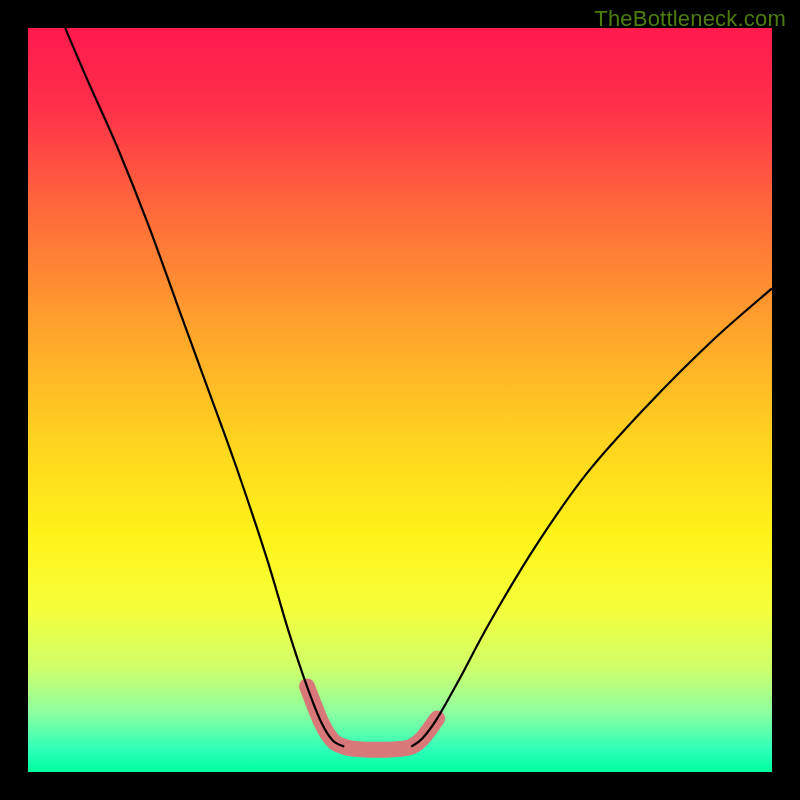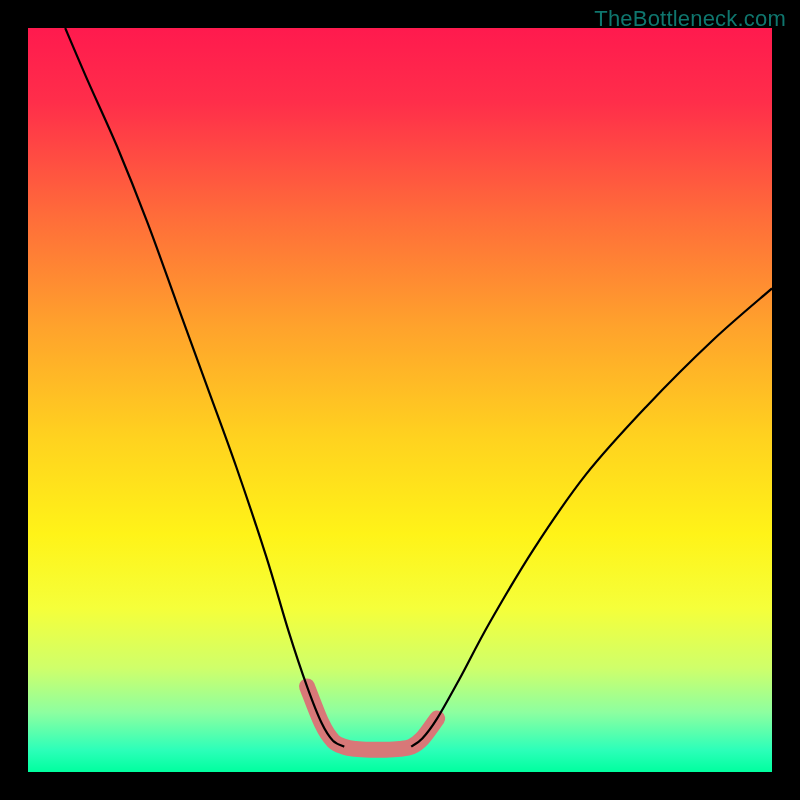--- a/index.html
+++ b/index.html
@@ -16,21 +16,21 @@
     top: 0;
     left: 0;
     width: 800px;
     height: 800px;
     background: #000;
   }
   .watermark {
     position: absolute;
     top: 6px;
     right: 14px;
-    color: #0f766e;
+    color: #4d7c0f;
     font-size: 22px;
     font-weight: 500;
     letter-spacing: 0.2px;
     user-select: none;
   }
   svg {
     display: block;
   }
 </style>
 </head>

